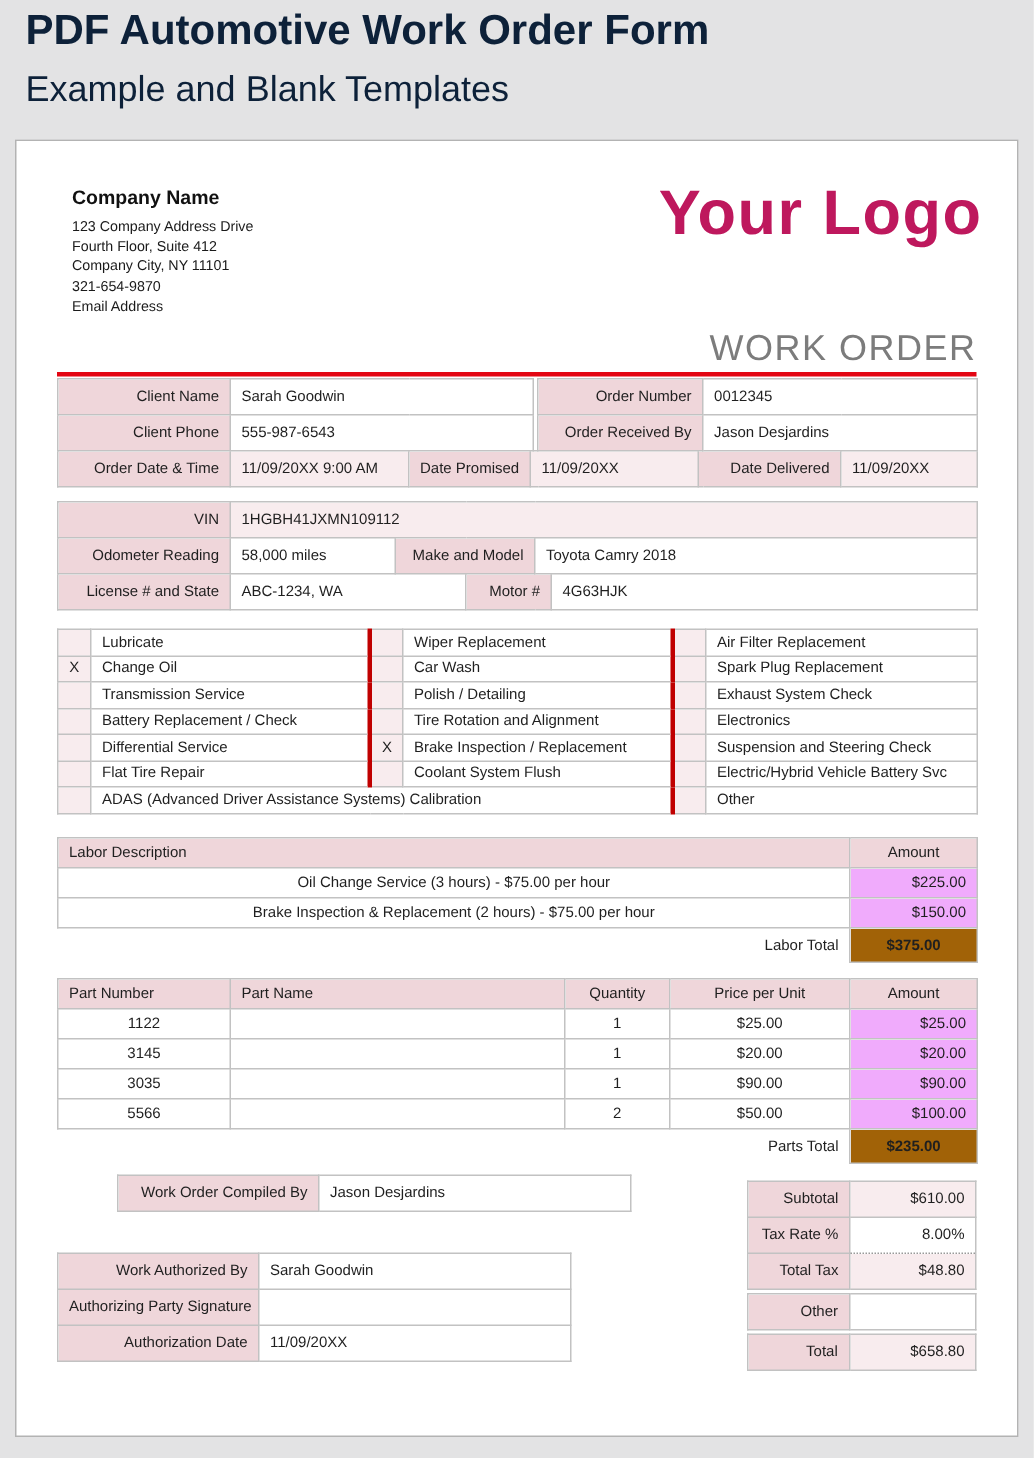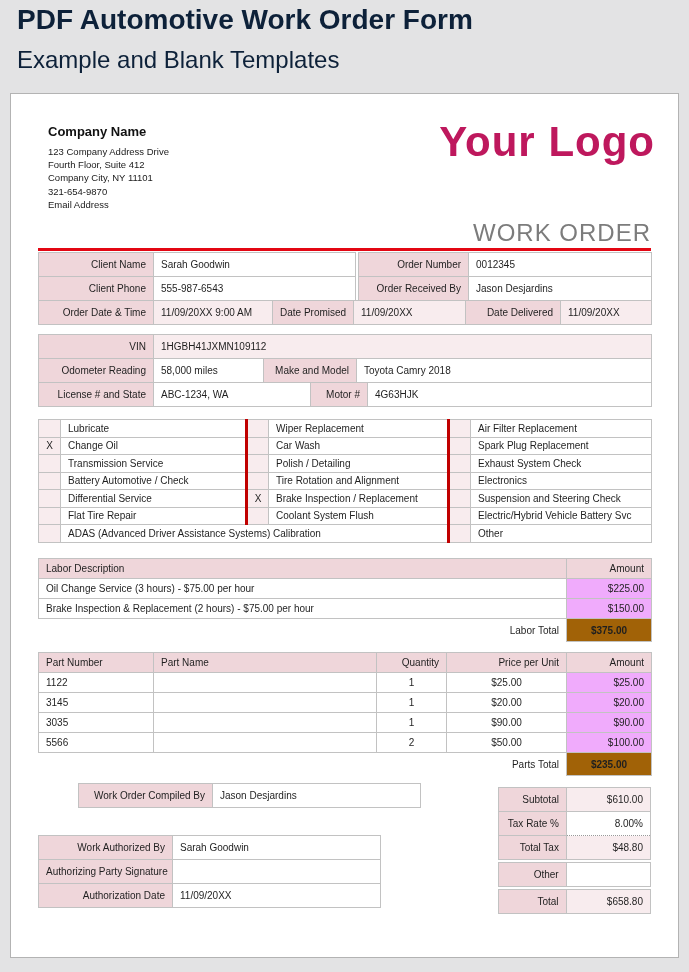--- a/index.html
+++ b/index.html
@@ -26,22 +26,22 @@
   .gap{border:none !important;background:transparent;padding:0 !important;}
 
   table.svc-tbl td{height:16.5px;}
   .cb{background:#f8ecee;text-align:center;padding:0 2px !important;font-size:11px;}
   .cb.redl{border-left:3px solid #c00000 !important;}
   .svc{background:#fff;text-align:left;}
 
   table.money td{height:19px;}
   .hdr{background:#efd6da;}
   .hdr.left{text-align:left;}
-  .hdr.cen{text-align:right;}
-  .cell-left{background:#fff;text-align:left;}
+  .hdr.cen{text-align:center;}
+  .cell-left{background:#fff;text-align:center;}
   .cell-cen{background:#fff;text-align:center;}
   .amt{background:#f0abfc;text-align:right;}
   .free{border:none !important;background:transparent;text-align:right;height:22px !important;}
   .grand{background:#a16207;font-weight:700;text-align:center;height:22px !important;}
 
   .dotb{border-bottom:1px dotted #999 !important;}
   .dott{border-top:1px dotted #999 !important;}
   .totwrap{position:absolute;left:498px;top:787px;width:153px;}
   .totwrap table{border-collapse:collapse;table-layout:fixed;}
   .totwrap td{border:1px solid #c2c2c2;font-size:10px;color:#1f1f1f;height:23px;padding:0 7px;white-space:nowrap;overflow:hidden;}
@@ -167,21 +167,21 @@
     <tr>
       <td class="cb"></td>
       <td class="svc">Transmission Service</td>
       <td class="cb redl"></td>
       <td class="svc">Polish / Detailing</td>
       <td class="cb redl"></td>
       <td class="svc">Exhaust System Check</td>
     </tr>
     <tr>
       <td class="cb"></td>
-      <td class="svc">Battery Automotive / Check</td>
+      <td class="svc">Battery Replacement / Check</td>
       <td class="cb redl"></td>
       <td class="svc">Tire Rotation and Alignment</td>
       <td class="cb redl"></td>
       <td class="svc">Electronics</td>
     </tr>
     <tr>
       <td class="cb"></td>
       <td class="svc">Differential Service</td>
       <td class="cb redl">X</td>
       <td class="svc">Brake Inspection / Replacement</td>

